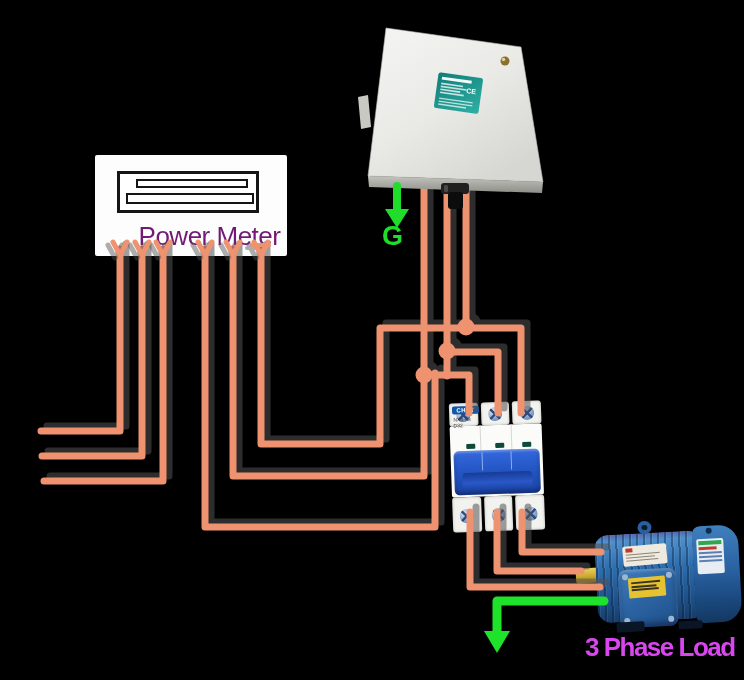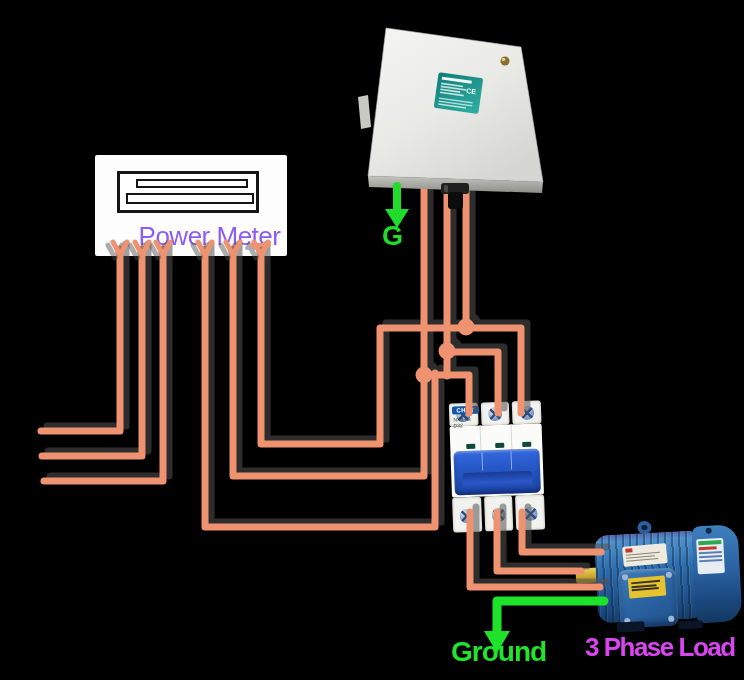--- a/index.html
+++ b/index.html
@@ -12,21 +12,21 @@
   .overlay-svg{position:absolute;left:0;top:0;z-index:3;pointer-events:none;}
   .txt{position:absolute;z-index:2;font-weight:bold;white-space:nowrap;}
 
   
   .meter{left:95px;top:155px;width:192px;height:101px;background:#fdfdfd;border-radius:2px;}
   .meter .display{position:absolute;left:22px;top:16px;width:142px;height:42px;
                   border:3px solid #151515;background:#fff;}
   .meter .bar1{position:absolute;left:16px;top:5px;width:112px;height:9px;border:2px solid #151515;}
   .meter .bar2{position:absolute;left:6px;top:19px;width:128px;height:11px;border:2px solid #151515;}
   .meter .mlabel{position:absolute;left:0;right:0;top:66px;text-align:center;
-                 font-size:26px;letter-spacing:-0.5px;color:#8b5cf6;padding-left:37px;}
+                 font-size:26px;letter-spacing:-0.5px;color:#701a75;padding-left:37px;}
 
   
   .breaker{left:451px;top:402px;width:92px;height:129px;transform:rotate(-2deg);}
   .brk-row{position:absolute;left:0;width:92px;display:flex;gap:3px;}
   .brk-row.top{top:0;height:23px;}
   .brk-row.bot{top:94px;height:35px;}
   .brk-block{flex:1;background:#f2f2ee;border-radius:3px;box-shadow:inset 0 0 3px rgba(0,0,0,.25);}
   .screw{width:14px;height:14px;border-radius:50%;margin:5px auto 0;
          background:
            linear-gradient(45deg,transparent 42%,#2a4a80 46%,#2a4a80 54%,transparent 58%),
@@ -171,21 +171,20 @@
         <div class="yline" style="width:92%"></div>
         <div class="yline" style="width:80%"></div>
         <div class="yline" style="width:88%"></div>
       </div>
     </div>
     <div class="foot1"></div>
     <div class="foot2"></div>
   </div>
 
   <div class="txt g-label">G</div>
-  <div class="txt ground-label">Ground</div>
   <div class="txt load-label">3 Phase Load</div>
 
   <svg class="overlay-svg" width="744" height="680" viewBox="0 0 744 680">
     <defs>
       <linearGradient id="enclFace" x1="0" y1="0" x2="0.7" y2="1">
         <stop offset="0" stop-color="#f5f5f3"></stop>
         <stop offset="0.55" stop-color="#e9e9e6"></stop>
         <stop offset="1" stop-color="#d6d6d2"></stop>
       </linearGradient>
       <linearGradient id="enclLip" x1="0" y1="0" x2="0" y2="1">

